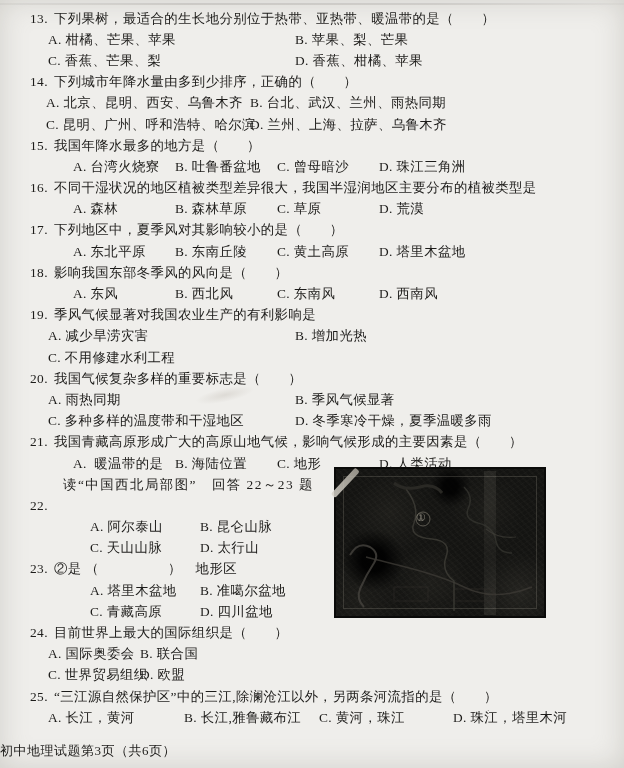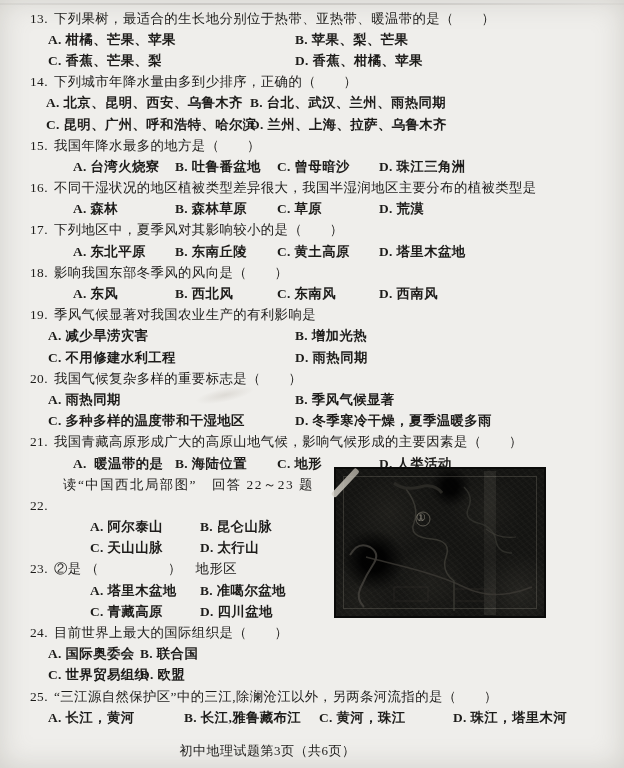--- a/index.html
+++ b/index.html
@@ -7,29 +7,29 @@
     width:624px;height:768px;position:relative;overflow:hidden;
     background:#efeeeb;
     font-family:"Liberation Serif","DejaVu Serif",serif;
     color:#1d1c1a;
   }
   .page{position:absolute;inset:0;box-shadow:inset 0 0 28px rgba(120,115,105,.25);}
   .content{position:absolute;top:8px;left:0;width:535px;}
   .line{height:21.2px;display:flex;align-items:center;font-size:13.4px;letter-spacing:.4px;white-space:pre;}
   .stem{padding-left:30px;}
   .qnum{margin-right:6px;}
-  .row{display:grid;align-items:center;font-weight:bold;}
+  .row{display:grid;align-items:center;}
   .g2a{padding-left:48px;grid-template-columns:247px 1fr;}
   .g2b{padding-left:46px;grid-template-columns:204px 1fr;}
   .g4 {padding-left:73px;grid-template-columns:102px 102px 102px 1fr;}
   .g2c{padding-left:90px;grid-template-columns:110px 1fr;}
   .g2d{padding-left:48px;grid-template-columns:92px 1fr;}
   .g4b{padding-left:48px;grid-template-columns:104px 103px 102px 1fr;gap:32px;}
   .kai{padding-left:63px;letter-spacing:1.5px;}
-  .footer{margin-top:14px;text-align:center;font-size:13px;letter-spacing:.5px;}
+  .footer{margin-top:14px;font-size:13px;letter-spacing:.5px;}
   
   .top-streak{position:absolute;top:3px;left:0;width:624px;height:2px;
     background:linear-gradient(90deg,rgba(60,55,50,.05),rgba(60,55,50,.14) 30%,rgba(60,55,50,.12) 70%,rgba(60,55,50,.03));}
   .smudge1{position:absolute;left:195px;top:388px;width:60px;height:14px;border-radius:50%;
     background:radial-gradient(ellipse,rgba(140,130,115,.18),transparent 70%);transform:rotate(-12deg);}
   .speck{position:absolute;left:487px;top:706px;width:3px;height:9px;color:#6b675f;font-size:9px;}
   
   .mapfig{position:absolute;left:334px;top:467px;width:212px;height:151px;
     background:#141412;border:2px solid #0a0a09;box-sizing:border-box;
     background-image:
@@ -123,21 +123,20 @@
 
     <div class="line stem">
       <span class="qnum">19.</span><span>季风气候显著对我国农业生产的有利影响是</span>
     </div>
     <div class="line row g2a">
       <span>A. 减少旱涝灾害</span>
       <span>B. 增加光热</span>
     </div>
     <div class="line row g2a">
       <span>C. 不用修建水利工程</span>
-      <span>D. 雨热同期</span>
     </div>
 
     <div class="line stem">
       <span class="qnum">20.</span><span>我国气候复杂多样的重要标志是（　　）</span>
     </div>
     <div class="line row g2a">
       <span>A. 雨热同期</span>
       <span>B. 季风气候显著</span>
     </div>
     <div class="line row g2a">

